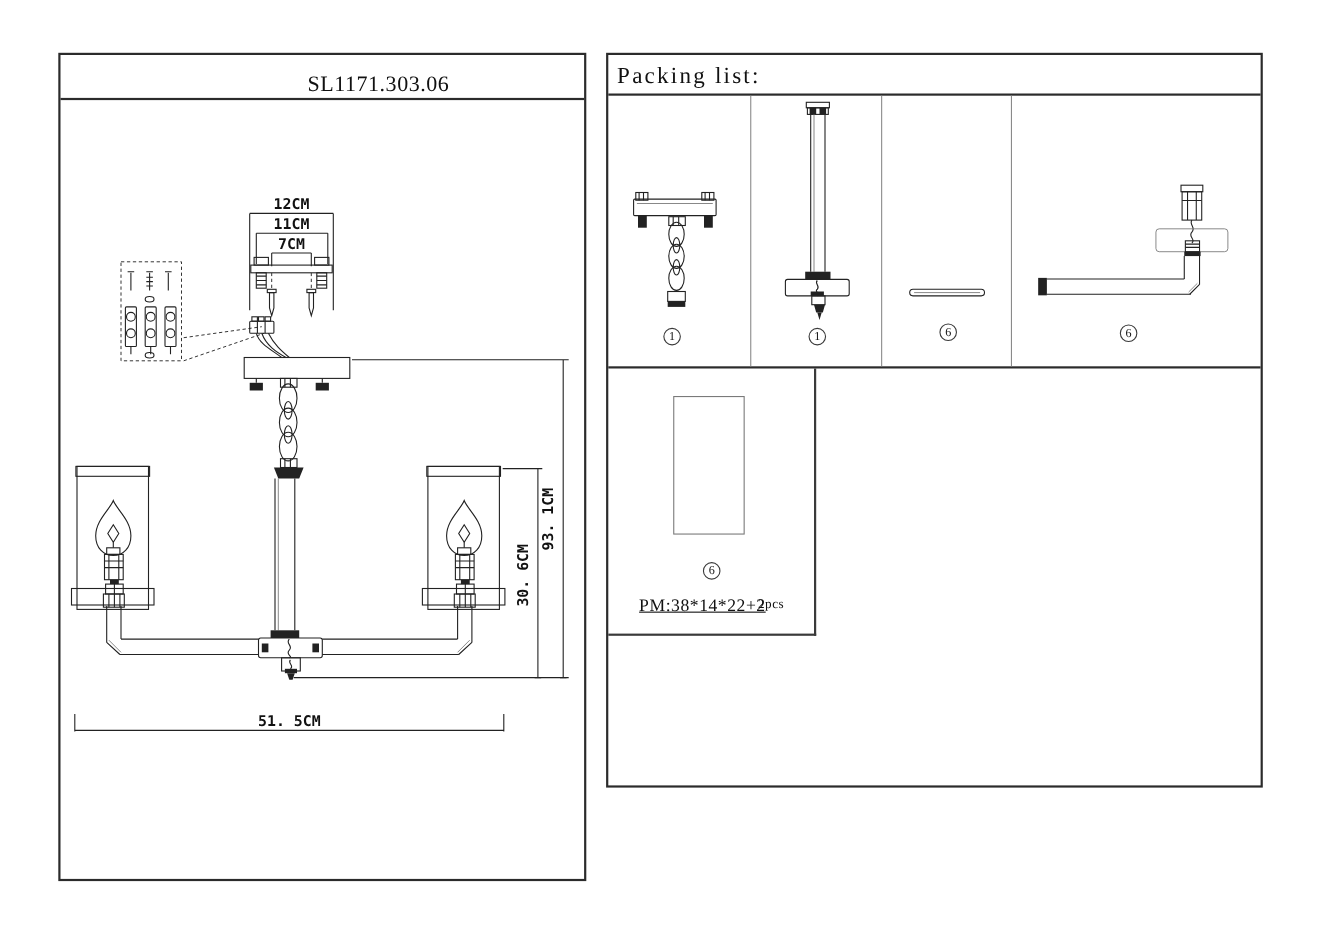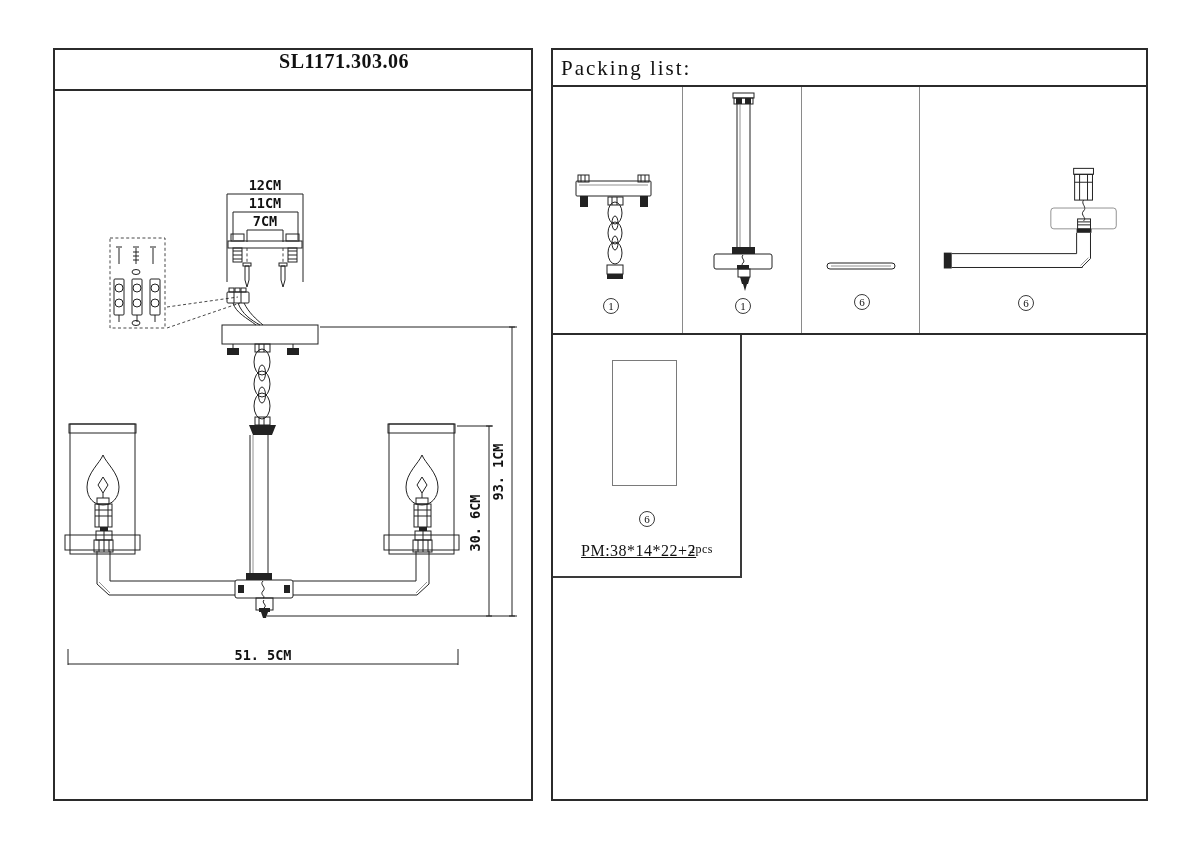--- a/index.html
+++ b/index.html
@@ -2,28 +2,28 @@
 <html><head>
 <meta charset="utf-8">
 <style>
   * { margin:0; padding:0; box-sizing:border-box; }
   html,body { width:1200px; height:848px; background:#ffffff; overflow:hidden;
               font-family:"Liberation Serif", serif; color:#111; }
   .panel { position:absolute; border:2px solid #2b2b2b; background:#fff; }
 
   
   #left-panel  { left:53px; top:48px; width:480px; height:753px; }
-  #left-title-bar { height:41px; border-bottom:2px solid #2b2b2b; display:flex; align-items:flex-start;font-weight:bold; }
+  #left-title-bar { height:41px; border-bottom:2px solid #2b2b2b; display:flex; align-items:flex-end; }
   #left-title { width:100%; text-align:center; padding-left:102px; font-size:20px; letter-spacing:0.5px; }
   #left-drawing { position:relative; height:777px;margin-top:44px; }
   #left-drawing svg { display:block; }
   #left-footer { height:82px; border-top:2px solid #2b2b2b; }
 
   
-  #right-panel { left:551px; top:48px; width:597px; height:753px; }
+  #right-panel { left:551px; top:48px; width:597px; height:668px; }
   #packing-header { height:37px; border-bottom:2px solid #2b2b2b; display:flex; align-items:flex-end; }
   #packing-title { font-size:21px; letter-spacing:2px; padding:0 0 4px 8px; }
   #parts-row { position:relative; height:248px; border-bottom:2px solid #2b2b2b; }
   .cell { position:absolute; top:0; height:246px; border-right:1px solid #8a8a8a; }
   .cell:last-child { border-right:none; }
   #cell-1 { left:0;     width:130px; }
   #cell-2 { left:130px; width:119px; }
   #cell-3 { left:249px; width:118px; }
   #cell-4 { left:367px; width:226px; }
   .cell svg, .shade-svg { display:block; }

